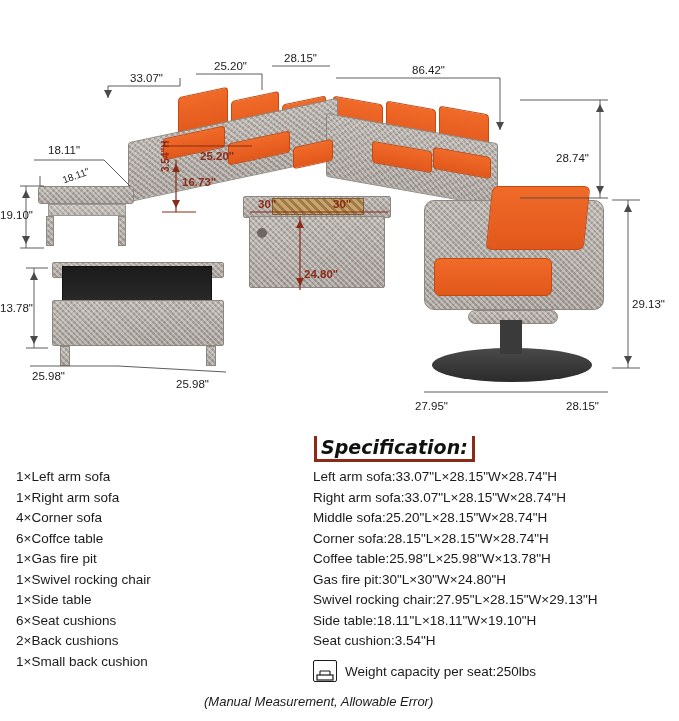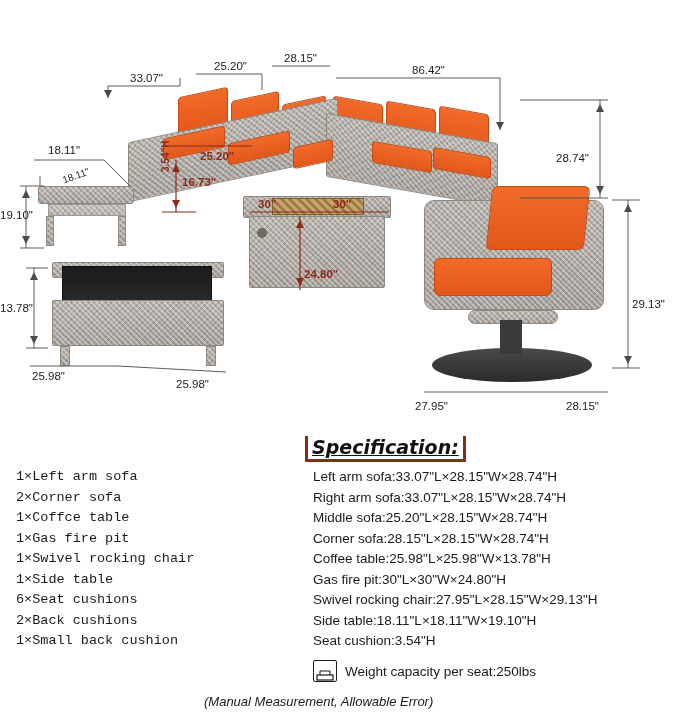--- a/index.html
+++ b/index.html
@@ -231,33 +231,34 @@
   <div class="dim red" style="left:304px;top:268px;">24.80"</div>
 
   <div class="dim" style="left:0px;top:302px;">13.78"</div>
   <div class="dim" style="left:32px;top:370px;">25.98"</div>
   <div class="dim" style="left:176px;top:378px;">25.98"</div>
 
   <div class="dim" style="left:632px;top:298px;">29.13"</div>
   <div class="dim" style="left:415px;top:400px;">27.95"</div>
   <div class="dim" style="left:566px;top:400px;">28.15"</div>
 
-  <div class="list" style="left:16px;top:467px;font-family:Liberation Mono, monospace;">
+  <div class="list" style="left:16px;top:467px;">
     <div>1×Left arm sofa</div>
-    <div>2×Corner sofa</div>
-    <div>1×Coffce table</div>
+    <div>1×Right arm sofa</div>
+    <div>4×Corner sofa</div>
+    <div>6×Coffce table</div>
     <div>1×Gas fire pit</div>
     <div>1×Swivel rocking chair</div>
     <div>1×Side table</div>
     <div>6×Seat cushions</div>
     <div>2×Back cushions</div>
     <div>1×Small back cushion</div>
   </div>
 
-  <div class="panel-title" style="left:305px;top:436px;text-decoration:underline;">Specification:</div>
+  <div class="panel-title" style="left:314px;top:436px;">Specification:</div>
   <div class="list" style="left:313px;top:467px;">
     <div>Left arm sofa:33.07"L×28.15"W×28.74"H</div>
     <div>Right arm sofa:33.07"L×28.15"W×28.74"H</div>
     <div>Middle sofa:25.20"L×28.15"W×28.74"H</div>
     <div>Corner sofa:28.15"L×28.15"W×28.74"H</div>
     <div>Coffee table:25.98"L×25.98"W×13.78"H</div>
     <div>Gas fire pit:30"L×30"W×24.80"H</div>
     <div>Swivel rocking chair:27.95"L×28.15"W×29.13"H</div>
     <div>Side table:18.11"L×18.11"W×19.10"H</div>
     <div>Seat cushion:3.54"H</div>

